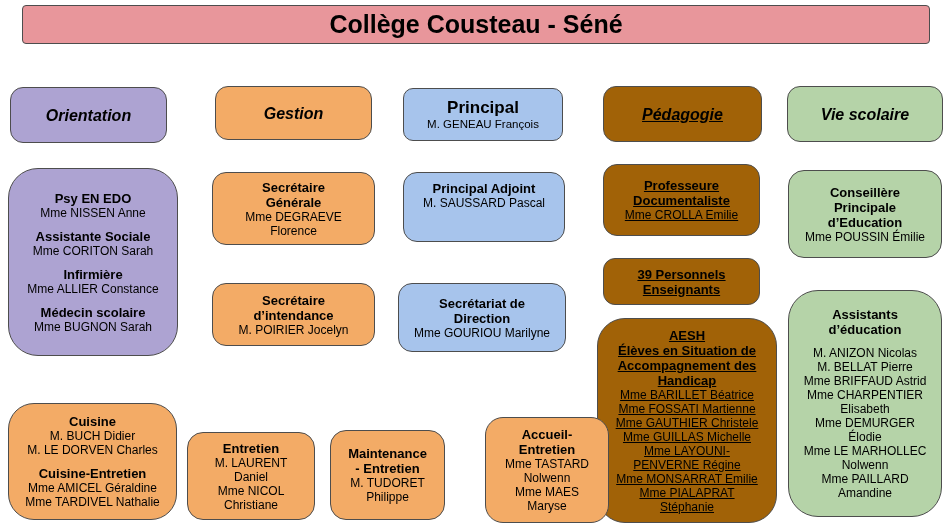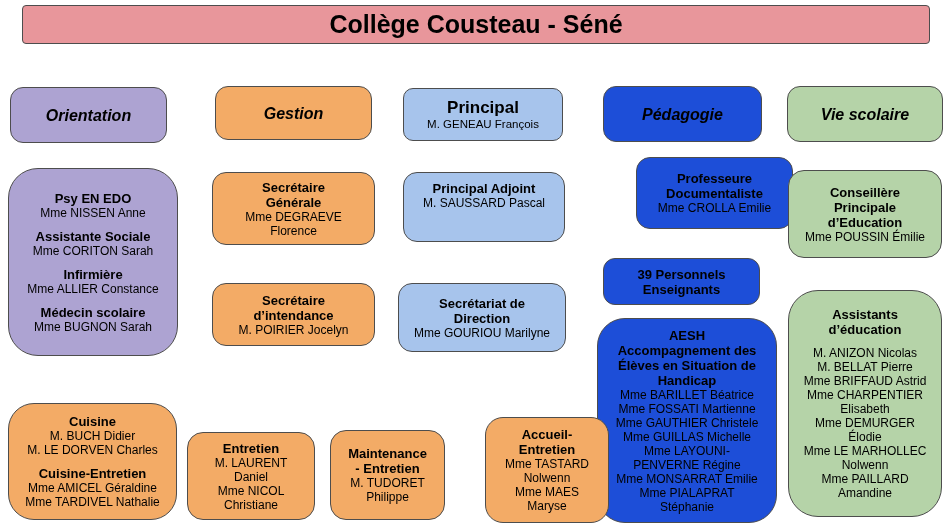--- a/index.html
+++ b/index.html
@@ -14,21 +14,21 @@
     border:1.3px solid #4d4d4d;
     display:flex;flex-direction:column;
     justify-content:center;align-items:center;
     text-align:center;
     box-sizing:border-box;
   }
   .salmon{background:#e8969b;}
   .purple{background:#ada3d2;}
   .orange{background:#f3ab66;}
   .blue{background:#a7c4ec;}
-  .pink{background:#1d4ed8;}
+  .pink{background:#a16207;text-decoration:underline;}
   .green{background:#b5d3a8;}
 
   .line{font-size:12px;line-height:14px;white-space:nowrap;}
   .line.b{font-weight:bold;font-size:13px;line-height:15px;}
   .line.gap{margin-top:9px;}
 
   
   .hdr .line.b{font-size:16px;line-height:21px;}
   .hdr.italic .line.b{font-style:italic;}
   .hdr .line{font-size:11.5px;line-height:14px;}
@@ -44,21 +44,21 @@
   #hdr-principal .line.b{font-size:17px;line-height:19px;}
   #hdr-pedagogie{left:603px;top:86px;width:159px;height:56px;border-radius:13px;}
   #hdr-vie{left:787px;top:86px;width:156px;height:56px;border-radius:13px;}
 
   
   #bx-orientation{left:8px;top:168px;width:170px;height:188px;border-radius:30px;}
   #bx-sec-gen{left:212px;top:172px;width:163px;height:73px;border-radius:14px;}
   #bx-sec-int{left:212px;top:283px;width:163px;height:63px;border-radius:14px;}
   #bx-padj{left:403px;top:172px;width:162px;height:70px;border-radius:14px;justify-content:flex-start;padding-top:8px;}
   #bx-secdir{left:398px;top:283px;width:168px;height:69px;border-radius:14px;}
-  #bx-profdoc{left:603px;top:157px;width:157px;height:72px;border-radius:14px;margin-left:33px;}
+  #bx-profdoc{left:603px;top:164px;width:157px;height:72px;border-radius:14px;}
   #bx-ens{left:603px;top:258px;width:157px;height:47px;border-radius:12px;}
   #bx-aesh{left:597px;top:318px;width:180px;height:205px;border-radius:28px;}
   #bx-cpe{left:788px;top:170px;width:154px;height:88px;border-radius:16px;}
   #bx-aed{left:788px;top:290px;width:154px;height:227px;border-radius:30px;}
 
   
   #bx-cuisine{left:8px;top:403px;width:169px;height:117px;border-radius:26px;}
   #bx-entretien{left:187px;top:432px;width:128px;height:88px;border-radius:16px;}
   #bx-maint{left:330px;top:430px;width:115px;height:90px;border-radius:16px;}
   #bx-accueil{left:485px;top:417px;width:124px;height:106px;border-radius:18px;}
@@ -124,22 +124,22 @@
     <div class="line b">Professeure</div>
     <div class="line b">Documentaliste</div>
     <div class="line">Mme CROLLA Emilie</div>
   </div>
 <div id="bx-ens" class="box pink">
     <div class="line b">39 Personnels</div>
     <div class="line b">Enseignants</div>
   </div>
 <div id="bx-aesh" class="box pink">
     <div class="line b">AESH</div>
+    <div class="line b">Élèves en Situation de</div>
     <div class="line b">Accompagnement des</div>
-    <div class="line b">Élèves en Situation de</div>
     <div class="line b">Handicap</div>
     <div class="line">Mme BARILLET Béatrice</div>
     <div class="line">Mme FOSSATI Martienne</div>
     <div class="line">Mme GAUTHIER Christele</div>
     <div class="line">Mme GUILLAS Michelle</div>
     <div class="line">Mme LAYOUNI-</div>
     <div class="line">PENVERNE Régine</div>
     <div class="line">Mme MONSARRAT Emilie</div>
     <div class="line">Mme PIALAPRAT</div>
     <div class="line">Stéphanie</div>

